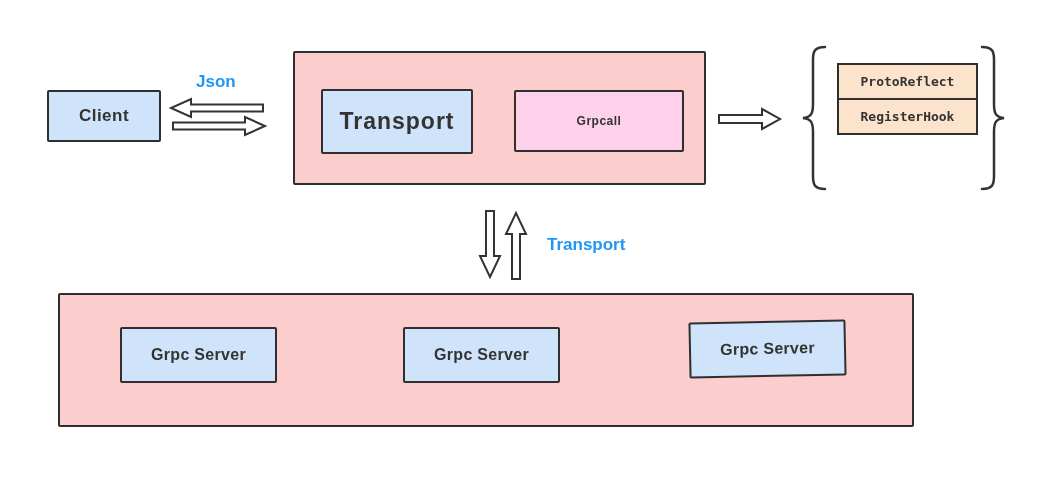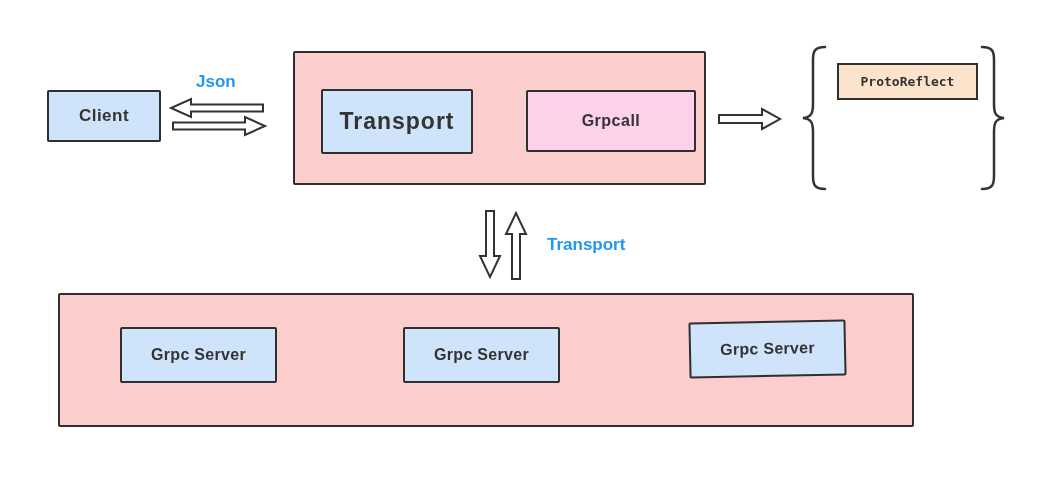--- a/index.html
+++ b/index.html
@@ -25,21 +25,21 @@
     position:absolute;
     box-sizing:border-box;
     background:#fccdcd;
     border:2px solid #2f2f2f;
     border-radius:2px;
   }
   
   .client{left:47px;top:90px;width:114px;height:52px;font-size:17px;letter-spacing:.5px;}
   .gateway{left:293px;top:51px;width:413px;height:134px;}
   .transport{left:321px;top:89px;width:152px;height:65px;font-size:23px;letter-spacing:1px;}
-  .grpcall{left:526px;top:90px;width:170px;height:62px;font-size:16px;letter-spacing:.5px;}
+  .grpcall{left:514px;top:90px;width:170px;height:62px;font-size:12px;letter-spacing:.5px;}
   
   .flow-label{
     position:absolute;color:#2196f3;font-weight:bold;font-size:17px;
   }
   .json-label{left:196px;top:72px;}
   .protobuf-label{left:547px;top:235px;}
   
   .arr{position:absolute;}
   .arr path{fill:#ffffff;stroke:#333333;stroke-width:2;stroke-linejoin:miter;}
   .arrow-json-left{left:168px;top:97px;}
@@ -103,20 +103,21 @@
 
   <svg class="brace brace-left" width="28" height="148" viewBox="0 0 28 148">
     <path d="M 26 3 C 15 3 14 8 14 16 L 14 60 C 14 70 12 73 4 74 C 12 75 14 78 14 88 L 14 132 C 14 140 15 145 26 145"></path>
   </svg>
   <svg class="brace brace-right" width="28" height="148" viewBox="0 0 28 148">
     <path d="M 2 3 C 13 3 14 8 14 16 L 14 60 C 14 70 16 73 24 74 C 16 75 14 78 14 88 L 14 132 C 14 140 13 145 2 145"></path>
   </svg>
 
   <div class="registry">
     <div class="registry-row">ProtoReflect</div>
+    <div class="registry-row">RegisterHook</div>
   </div>
 
   <svg class="arr arrow-down" width="24" height="70" viewBox="0 0 24 70">
     <path d="M 8 2 L 16 2 L 16 47 L 22 47 L 12 68 L 2 47 L 8 47 Z"></path>
   </svg>
   <svg class="arr arrow-up" width="24" height="70" viewBox="0 0 24 70">
     <path d="M 8 68 L 8 23 L 2 23 L 12 2 L 22 23 L 16 23 L 16 68 Z"></path>
   </svg>
   <div class="flow-label protobuf-label">Transport</div>
 

